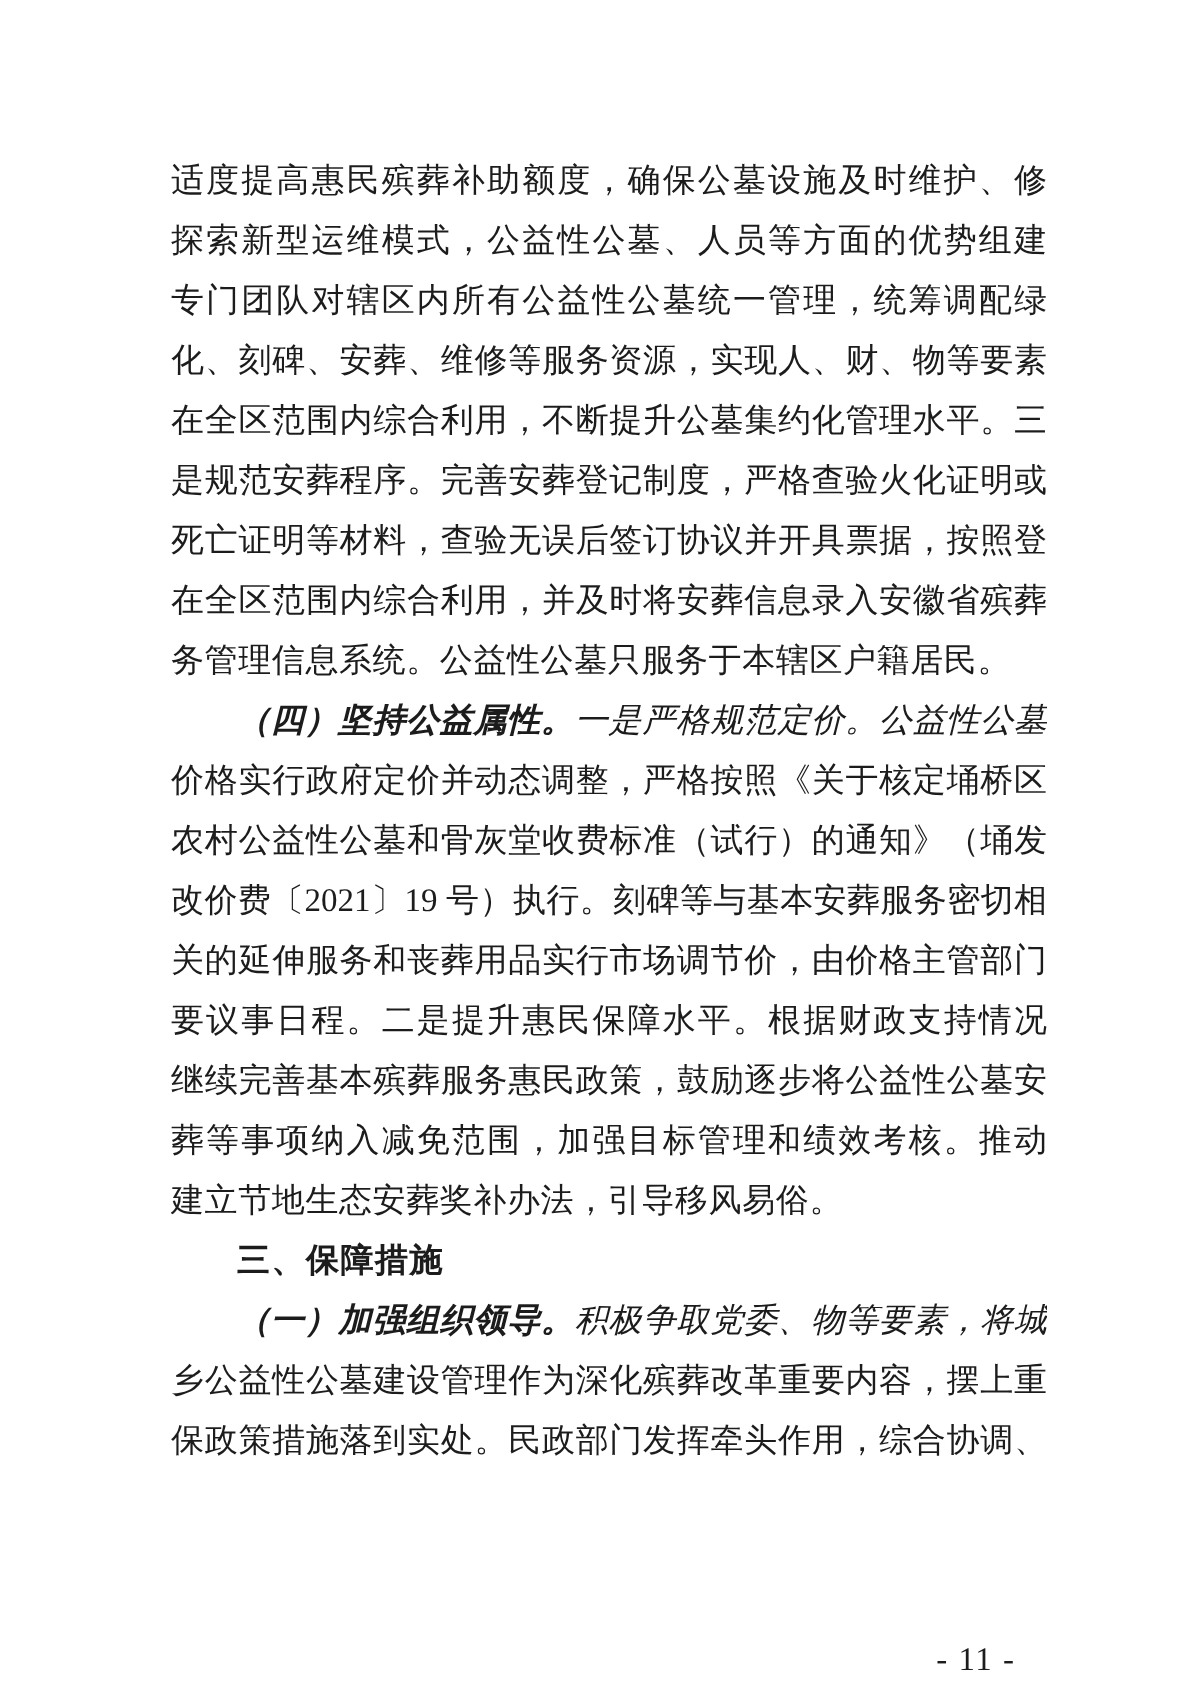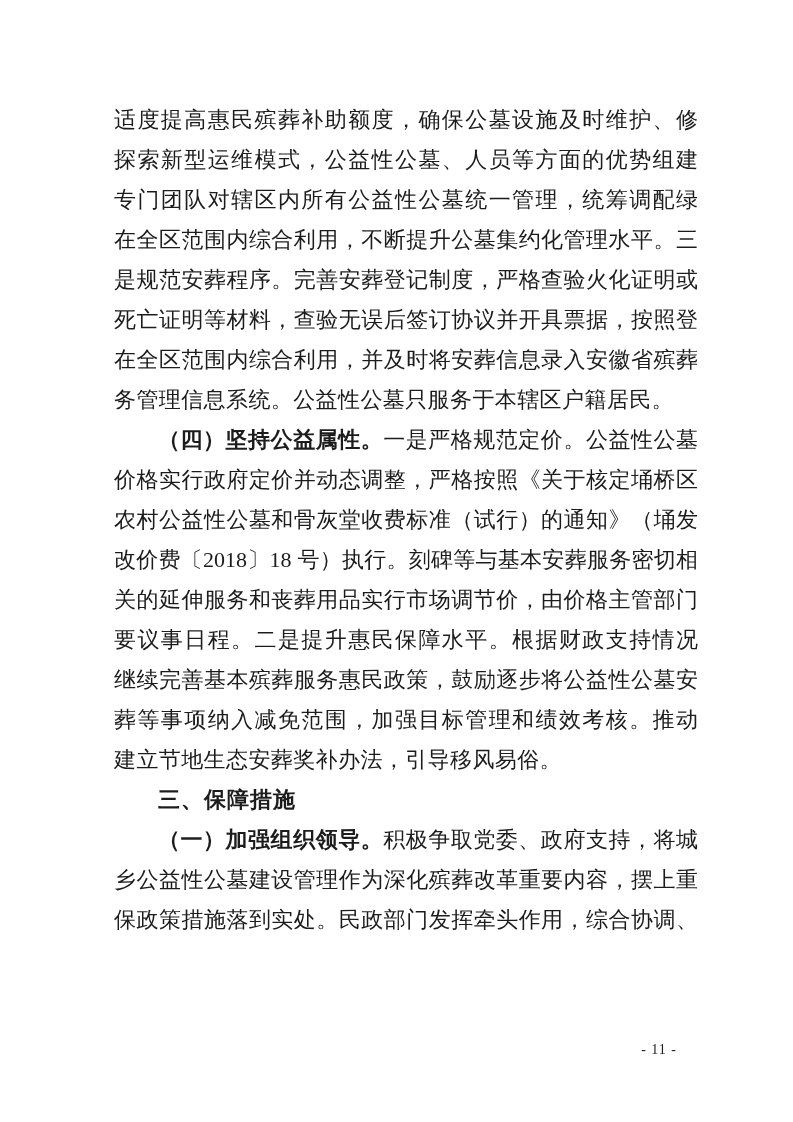--- a/index.html
+++ b/index.html
@@ -35,66 +35,68 @@
   }
   
   .line.natural {
     text-align: right;
     text-align-last: left;
     letter-spacing: 0.4px;
   }
   
   .line.indent {
     text-indent: 44px;
+    font-style: italic;
   }
   
   .lead {
     font-weight: bold;
   }
   
   .line.heading {
     text-align: right;
     text-align-last: left;
     text-indent: 44px;
     font-family: "Liberation Sans", "DejaVu Sans", sans-serif;
     font-weight: bold;
     letter-spacing: 1px;
   }
   .page-number {
     position: absolute;
-    top: 1036px;
+    top: 1092px;
     right: 116px;
-    font-size: 14px;
+    font-size: 22px;
     line-height: 28px;
     letter-spacing: 1px;
     color: #1c1c1c;
     font-family: "Liberation Serif", "DejaVu Serif", serif;
   }
 </style>
 </head>
 <body>
 
 <div class="page">
   <div class="text-block">
     <div class="line"><span>适度提高惠民殡葬补助额度，确保公墓设施及时维护、修缮。</span></div>
     <div class="line"><span>探索新型运维模式，公益性公墓、人员等方面的优势组建</span></div>
     <div class="line"><span>专门团队对辖区内所有公益性公墓统一管理，统筹调配绿</span></div>
+    <div class="line"><span>化、刻碑、安葬、维修等服务资源，实现人、财、物等要素</span></div>
     <div class="line"><span>在全区范围内综合利用，不断提升公墓集约化管理水平。三</span></div>
     <div class="line"><span>是规范安葬程序。完善安葬登记制度，严格查验火化证明或</span></div>
     <div class="line"><span>死亡证明等材料，查验无误后签订协议并开具票据，按照登</span></div>
     <div class="line"><span>在全区范围内综合利用，并及时将安葬信息录入安徽省殡葬服</span></div>
     <div class="line natural"><span>务管理信息系统。公益性公墓只服务于本辖区户籍居民。</span></div>
     <div class="line indent"><span class="lead">（四）坚持公益属性。</span><span>一是严格规范定价。公益性公墓</span></div>
     <div class="line"><span>价格实行政府定价并动态调整，严格按照《关于核定埇桥区</span></div>
     <div class="line"><span>农村公益性公墓和骨灰堂收费标准（试行）的通知》（埇发</span></div>
-    <div class="line"><span>改价费〔2018〕18 号）执行。刻碑等与基本安葬服务密切相</span></div>
+    <div class="line"><span>改价费〔2021〕19 号）执行。刻碑等与基本安葬服务密切相</span></div>
     <div class="line"><span>关的延伸服务和丧葬用品实行市场调节价，由价格主管部门</span></div>
     <div class="line"><span>要议事日程。二是提升惠民保障水平。根据财政支持情况</span></div>
     <div class="line"><span>继续完善基本殡葬服务惠民政策，鼓励逐步将公益性公墓安</span></div>
     <div class="line"><span>葬等事项纳入减免范围，加强目标管理和绩效考核。推动</span></div>
     <div class="line natural"><span>建立节地生态安葬奖补办法，引导移风易俗。</span></div>
     <div class="line heading"><span>三、保障措施</span></div>
-    <div class="line indent"><span class="lead">（一）加强组织领导。</span><span>积极争取党委、政府支持，将城</span></div>
+    <div class="line indent"><span class="lead">（一）加强组织领导。</span><span>积极争取党委、物等要素，将城</span></div>
     <div class="line"><span>乡公益性公墓建设管理作为深化殡葬改革重要内容，摆上重</span></div>
     <div class="line"><span>保政策措施落到实处。民政部门发挥牵头作用，综合协调、</span></div>
   </div>
   <div class="page-number">- 11 -</div>
 </div>
 
 </body></html>

